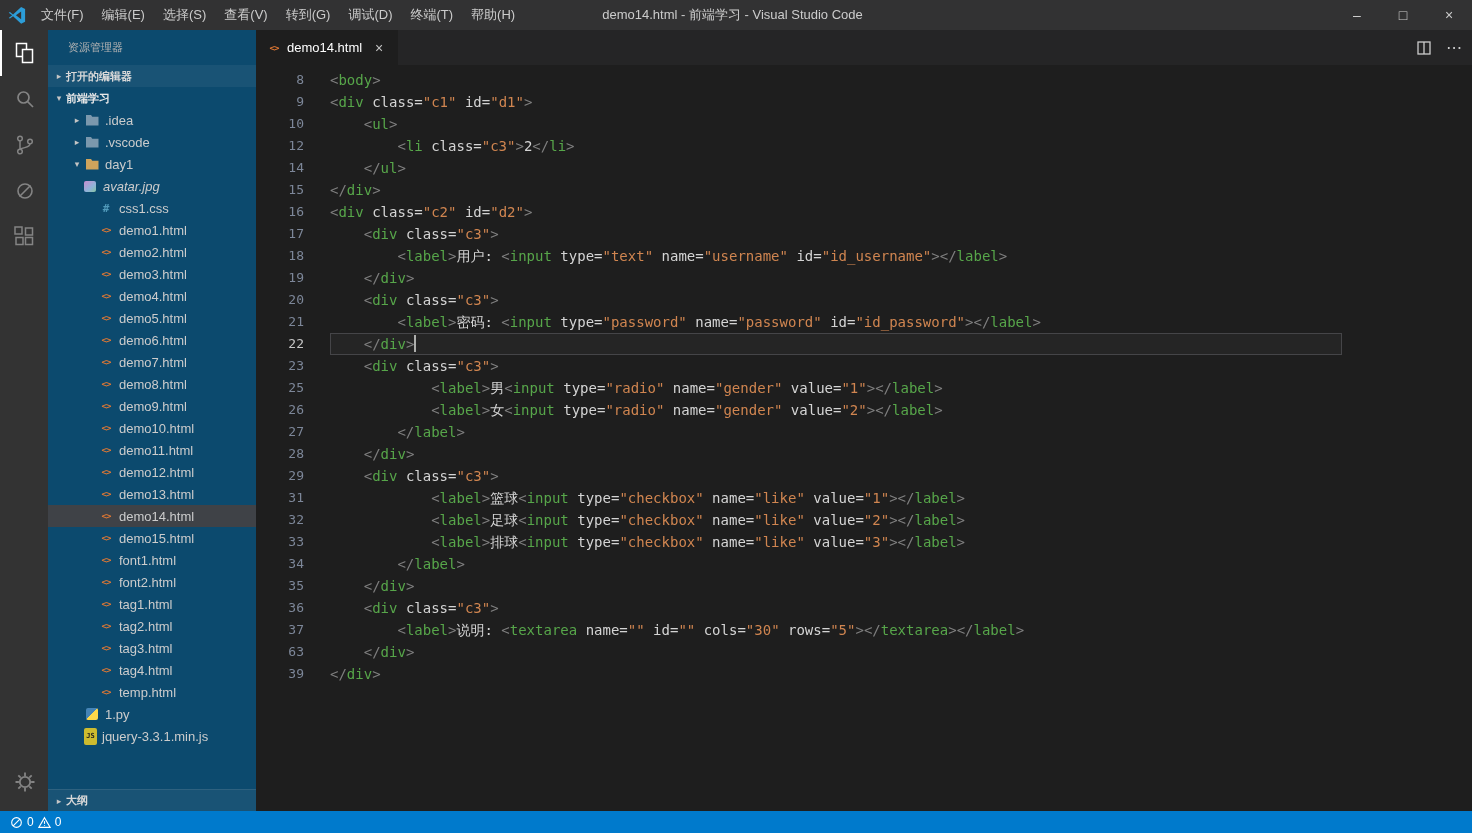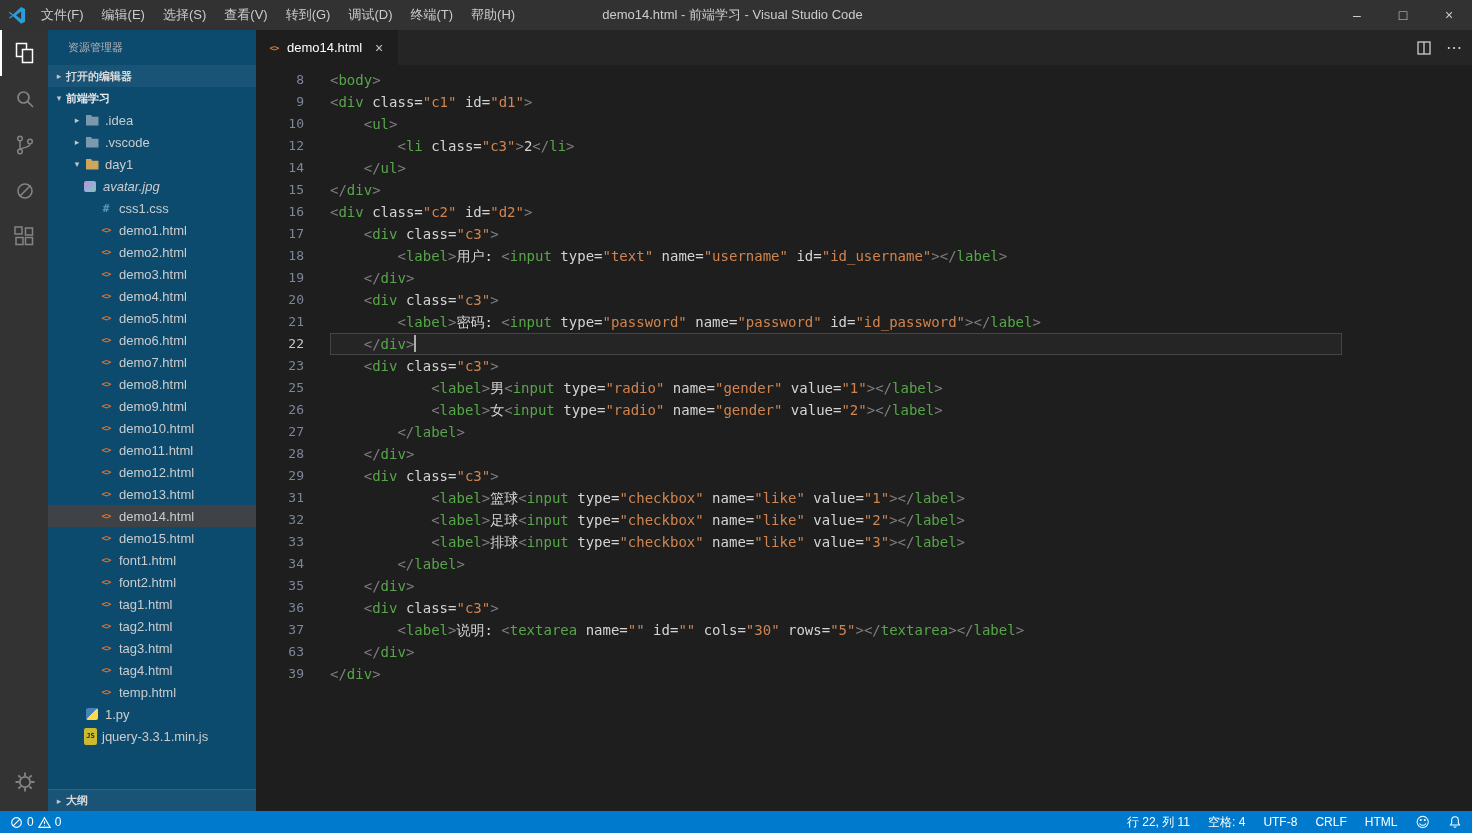--- a/index.html
+++ b/index.html
@@ -520,29 +520,13 @@
       <span class="sb-ico">
         <svg width="13" height="13" viewBox="0 0 14 14" fill="none" stroke="#ffffff" stroke-width="1.2">
           <path d="M7 1.8 L13 12.2 H1 Z"></path>
             <line x1="7" y1="5.5" x2="7" y2="8.5"></line>
             <line x1="7" y1="10" x2="7" y2="10.8"></line>
         </svg>
       </span>
       <span>0</span>
     </span>
   </div>
-  <div class="sb-right">
-    <span style="display:inline-flex;gap:18px">
-        <span class="sb-item">行 22, 列 11</span>
-        <span class="sb-item">空格: 4</span>
-        <span class="sb-item">UTF-8</span>
-        <span class="sb-item">CRLF</span>
-        <span class="sb-item">HTML</span>
-      </span>
-    <span class="smiley">☺</span>
-    <span class="sb-ico">
-      <svg width="14" height="14" viewBox="0 0 16 16" fill="none" stroke="#ffffff" stroke-width="1.2">
-        <path d="M8 2 C5.6 2 4.2 3.8 4.2 6 V9.2 L2.8 11.4 H13.2 L11.8 9.2 V6 C11.8 3.8 10.4 2 8 2 Z"></path>
-        <path d="M6.6 13 a1.5 1.5 0 0 0 2.8 0"></path>
-      </svg>
-    </span>
-  </div>
 </div>
 
 </body></html>

